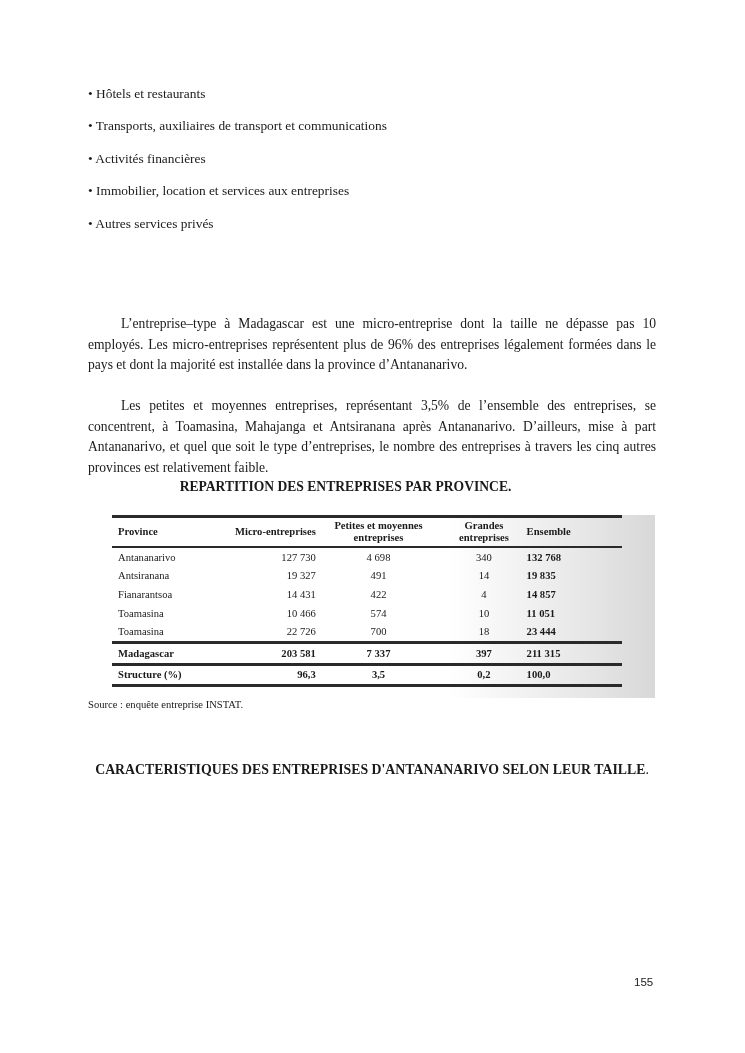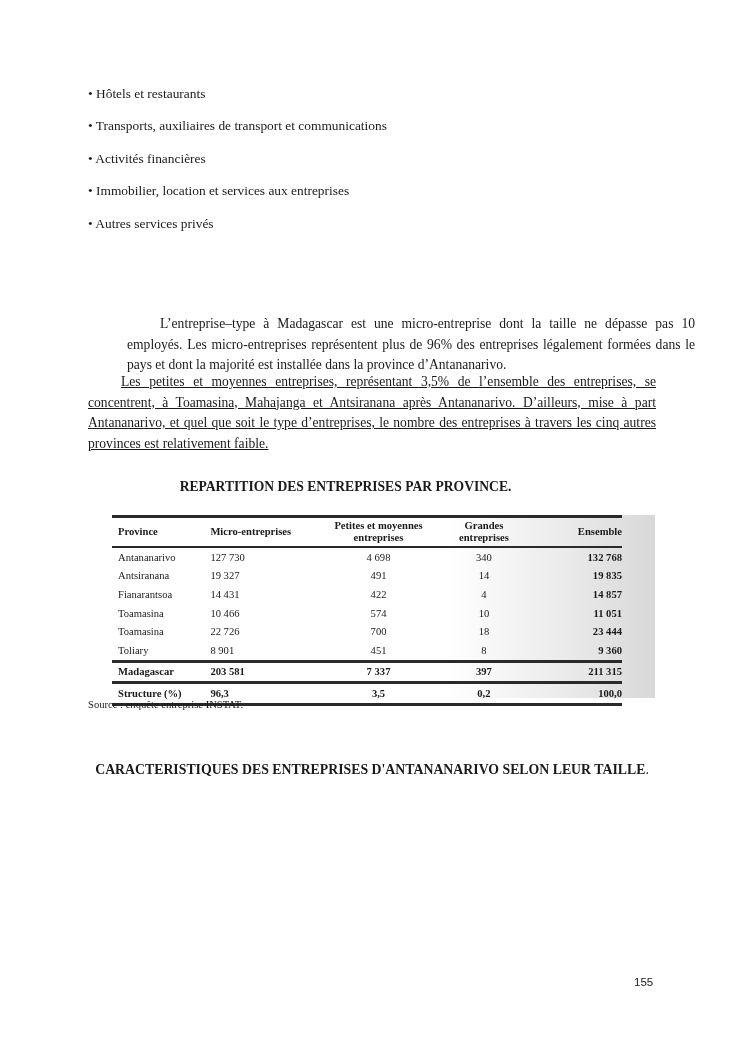--- a/index.html
+++ b/index.html
@@ -2,38 +2,38 @@
 <html><head>
 <meta charset="utf-8">
 <style>
   html, body { margin: 0; padding: 0; background: #ffffff; }
   body { width: 745px; height: 1053px; position: relative; overflow: hidden;
          font-family: "Liberation Serif", serif; color: #1a1a1a; }
   .bullets { position: absolute; left: 88px; top: 86px; width: 600px; }
   .bullet { font-size: 13.4px; line-height: 16px; height: 16px; margin-bottom: 16.4px; white-space: nowrap; }
   .para { position: absolute; left: 88px; width: 568px; font-size: 13.6px; line-height: 20.6px;
           text-align: justify; text-indent: 33px; margin: 0; }
-  #p1 { top: 314px; margin-left: 39px; }
-  #p2 { top: 372px; text-decoration: underline; }
+  #p1 { top: 314px; }
+  #p2 { top: 396px; }
   .caption1 { position: absolute; left: 0; width: 631px; top: 479px; text-align: center;
               font-weight: bold; font-size: 13.6px; padding-left: 60px; box-sizing: border-box; }
   .tablewrap { position: absolute; left: 110px; top: 515px; width: 545px; height: 183px;
                background: linear-gradient(to right, #ffffff 0%, #ffffff 62%, #e9e9e9 85%, #d8d8d8 100%); }
   table { position: absolute; left: 2px; top: 0; width: 510px; border-collapse: collapse;
           font-size: 10.6px; }
   table th { font-weight: bold; font-size: 10.6px; line-height: 12px; padding: 2px 0; vertical-align: middle; }
   table thead tr { border-top: 3px solid #2a2a2a; border-bottom: 2px solid #2a2a2a; height: 28px; }
   table td { height: 18.6px; padding: 0; vertical-align: middle; }
   table tr.total { border-top: 3px solid #2a2a2a; border-bottom: 3px solid #2a2a2a; font-weight: bold; }
   table tr.structure { border-bottom: 3px solid #2a2a2a; font-weight: bold; }
   .c0 { text-align: left; width: 92px; padding-left: 6px; }
-  .c1 { text-align: left; width: 105px; }
+  .c1 { text-align: right; width: 105px; }
   .c2 { text-align: center; width: 125px; }
   .c3 { text-align: center; width: 85px; }
-  .c4 { text-align: right; width: 95px; }
+  .c4 { text-align: left; width: 95px; }
   td.c4 { font-weight: bold; margin-top: 23px; }
   .source { position: absolute; left: 88px; top: 699px; font-size: 10.6px; }
   .caption2 { position: absolute; left: 88px; width: 568px; top: 761px; text-align: center;
               font-weight: bold; font-size: 13.8px; line-height: 17px; }
   .caption2 .dot { font-weight: normal; }
   .pagenum { position: absolute; left: 634px; top: 976px; font-family: "Liberation Sans", sans-serif;
              font-size: 11.5px; color: #222; }
 </style>
 </head>
 <body>
@@ -91,27 +91,20 @@
         <td class="c3">10</td>
         <td class="c4">11 051</td>
       </tr>
       <tr>
         <td class="c0">Toamasina</td>
         <td class="c1">22 726</td>
         <td class="c2">700</td>
         <td class="c3">18</td>
         <td class="c4">23 444</td>
       </tr>
-      <tr>
-        <td class="c0">Toliary</td>
-        <td class="c1">8 901</td>
-        <td class="c2">451</td>
-        <td class="c3">8</td>
-        <td class="c4">9 360</td>
-      </tr>
       <tr class="total">
         <td class="c0">Madagascar</td>
         <td class="c1">203 581</td>
         <td class="c2">7 337</td>
         <td class="c3">397</td>
         <td class="c4">211 315</td>
       </tr>
       <tr class="structure">
         <td class="c0">Structure (%)</td>
         <td class="c1">96,3</td>

